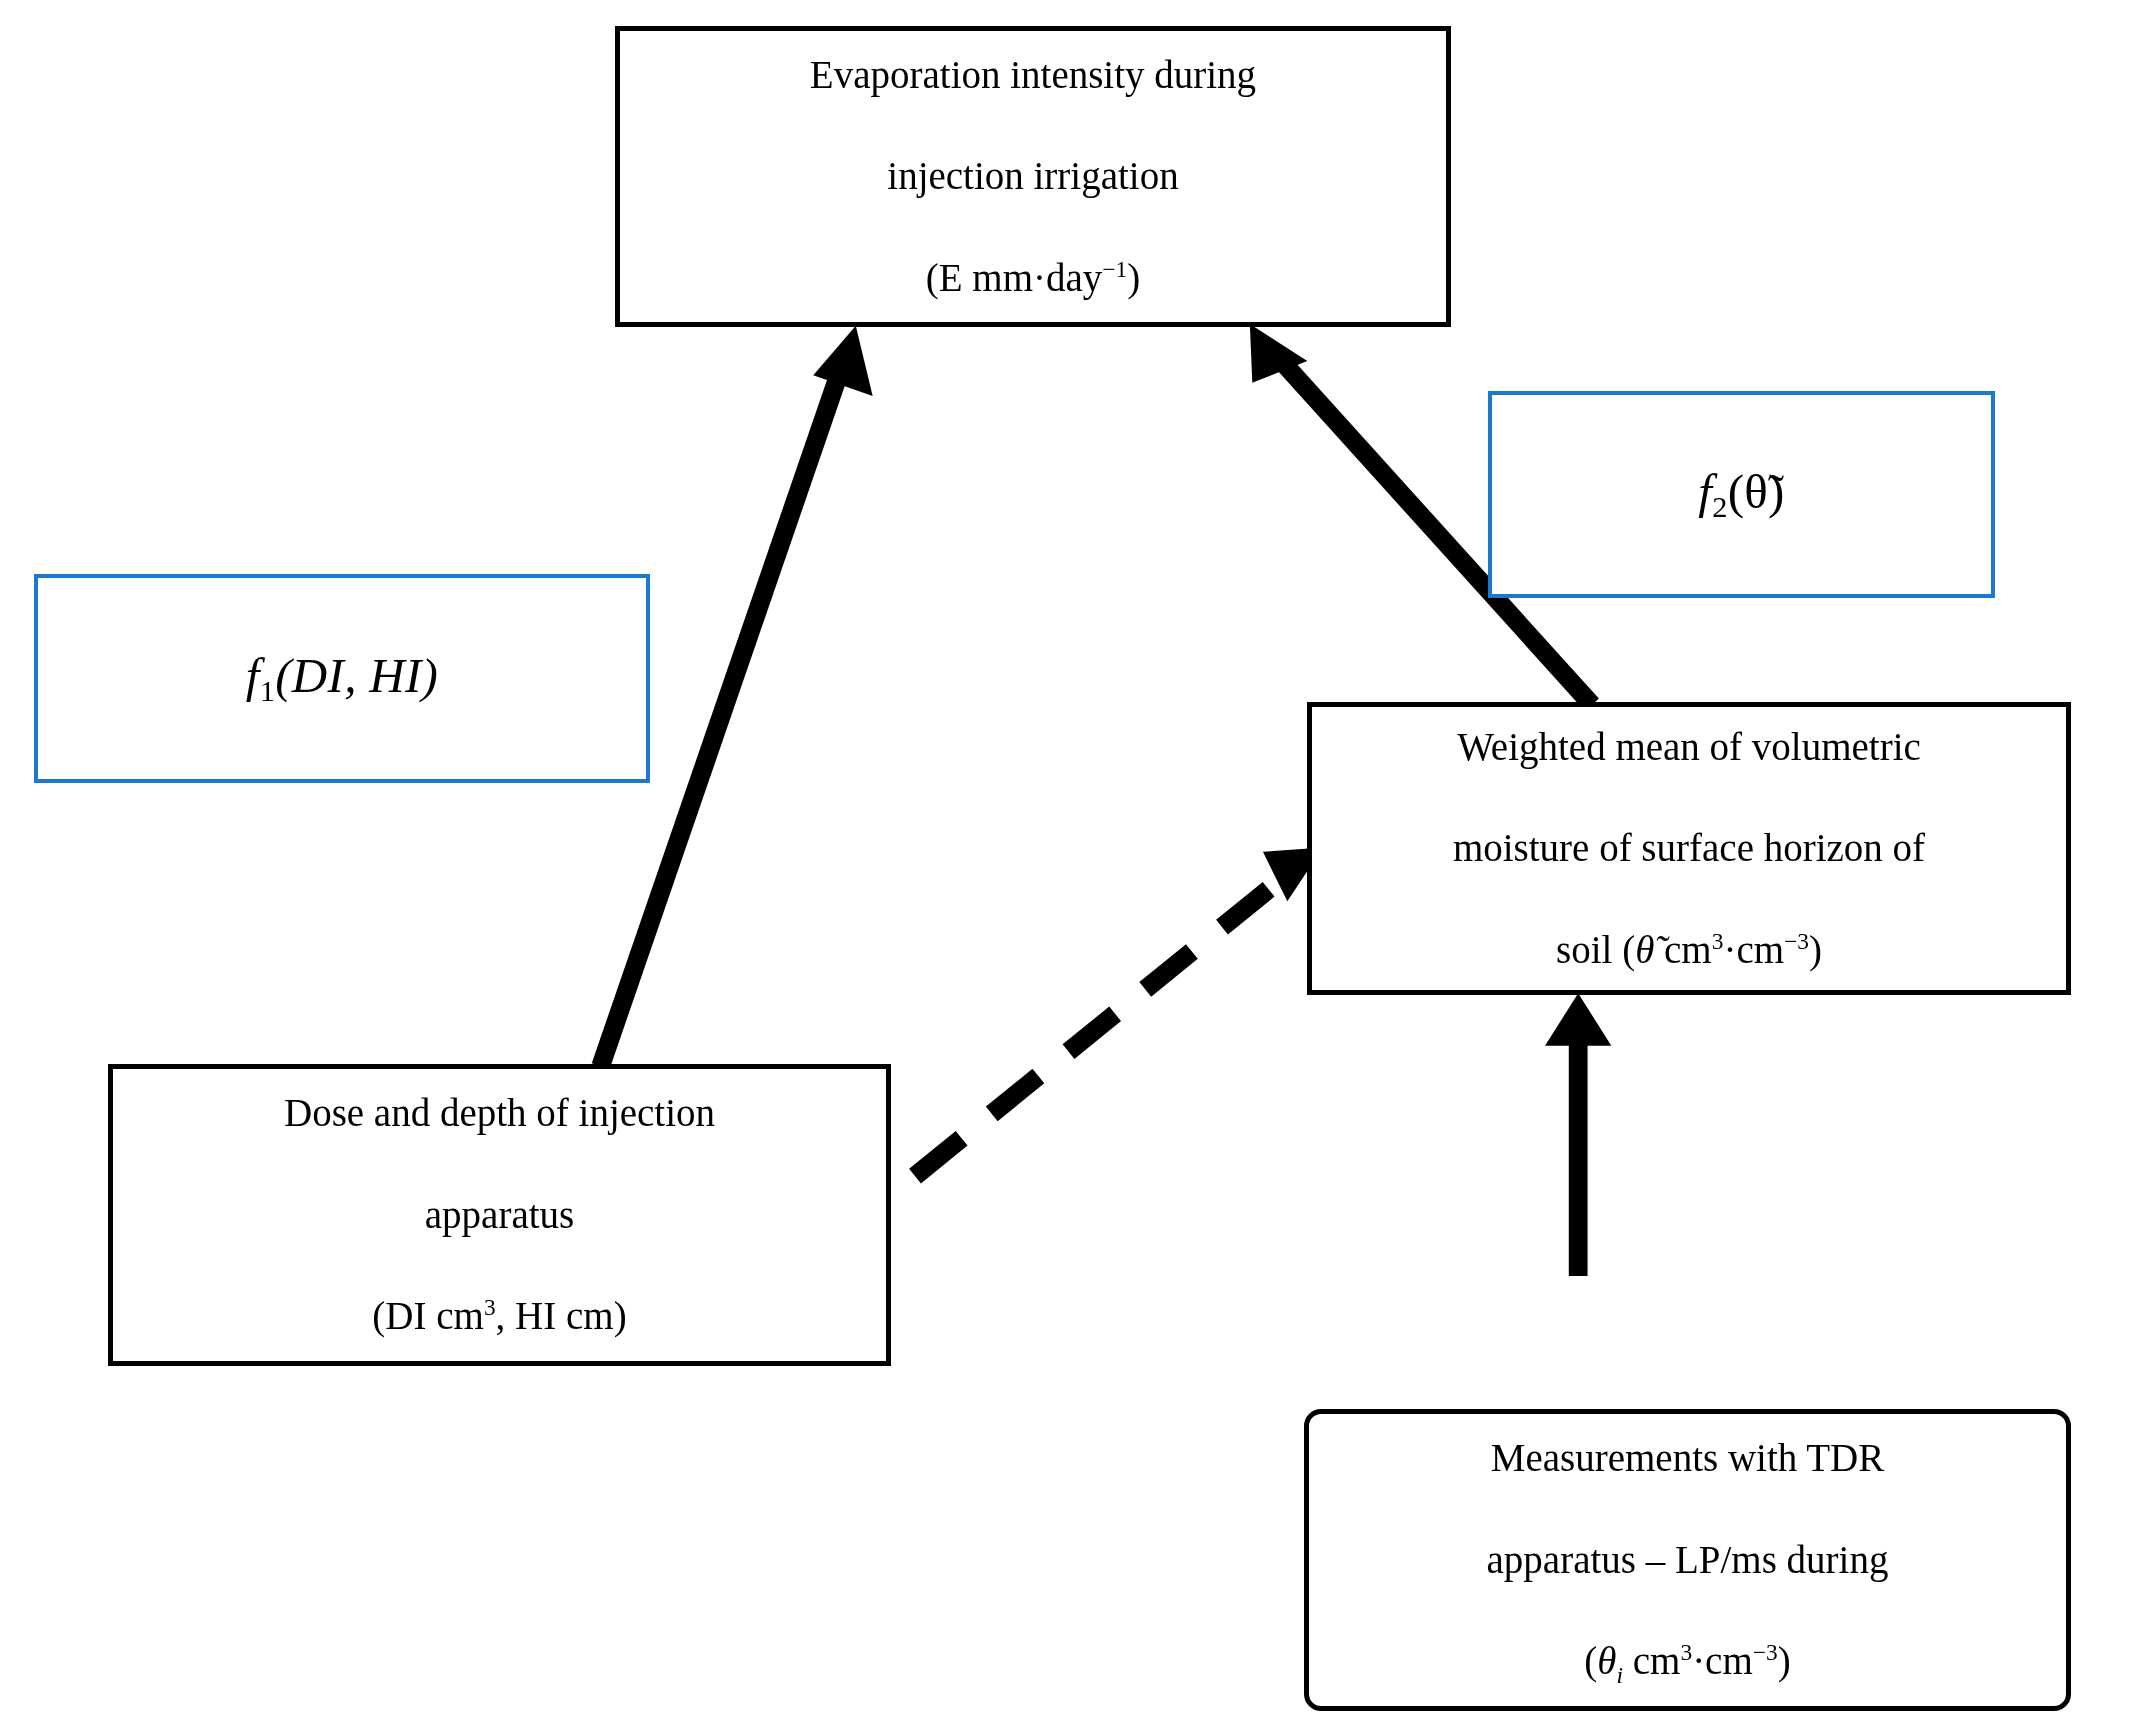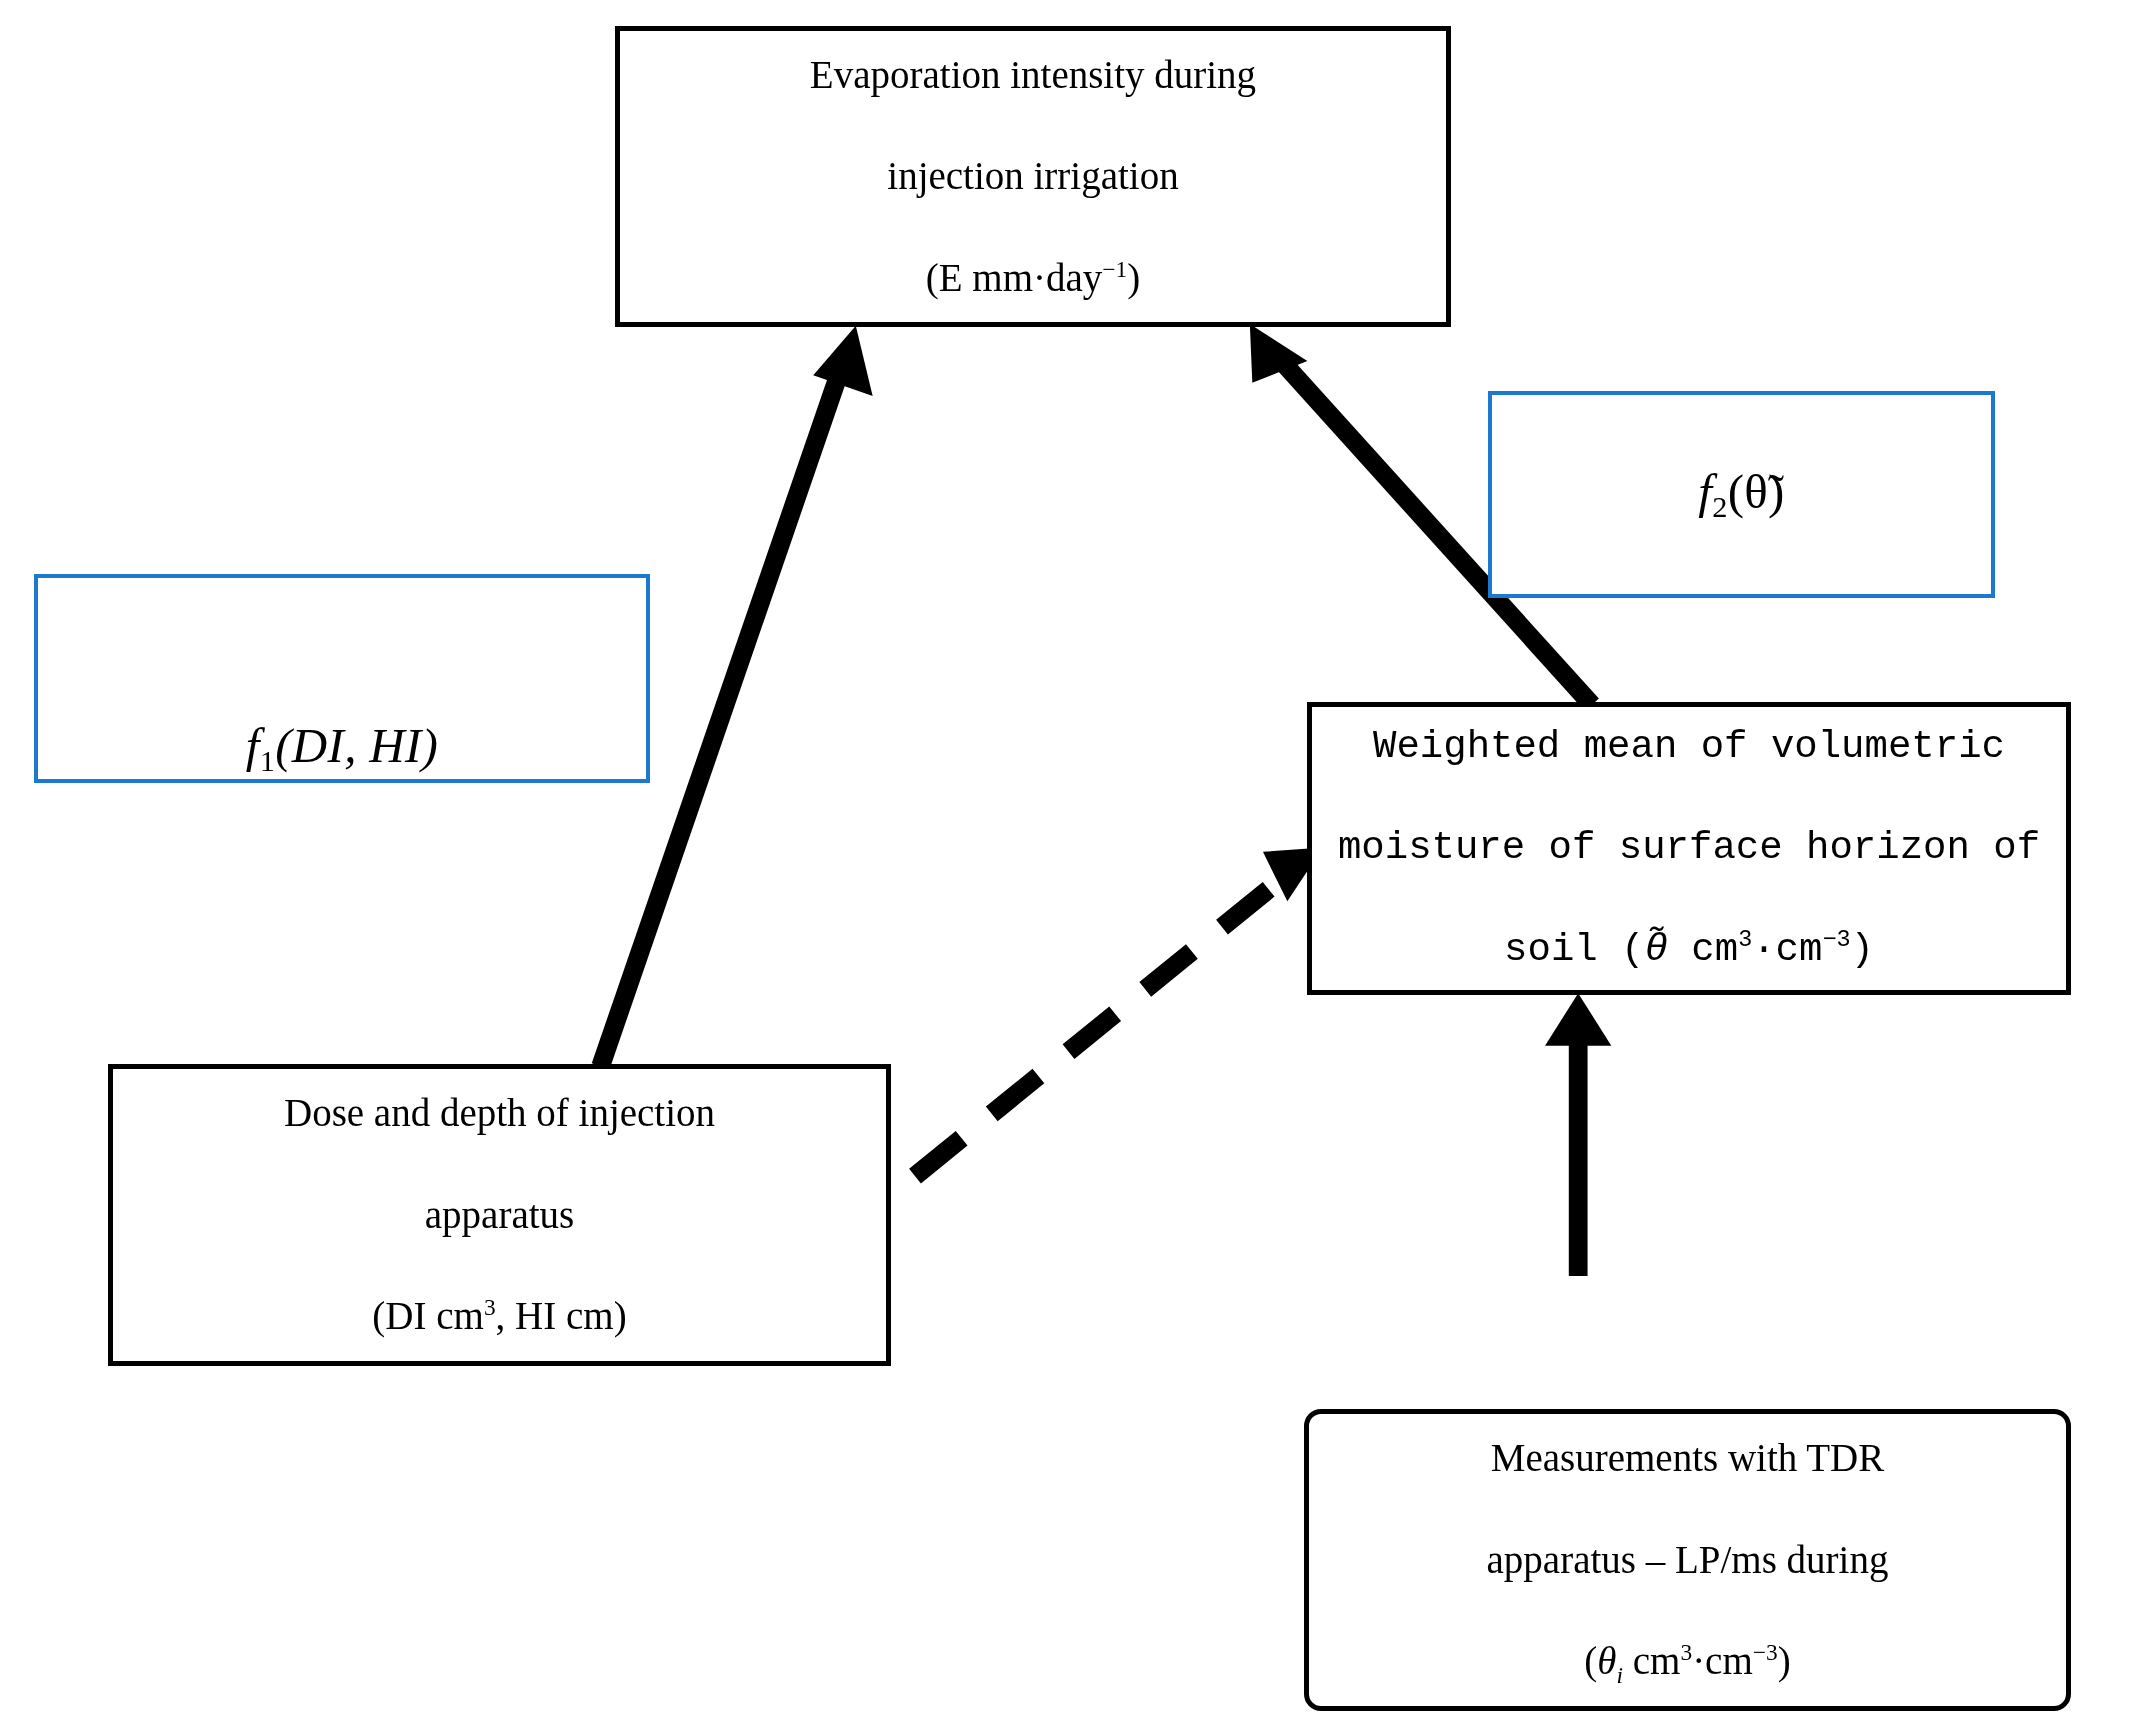--- a/index.html
+++ b/index.html
@@ -104,33 +104,33 @@
   </svg>
 
   <div class="box box-black" style="left:615px; top:26px; width:836px; height:301px;">
     <div class="box-text">
       <div>Evaporation intensity during</div>
       <div>injection irrigation</div>
       <div><span>(E mm·day</span><sup class="exp">−1</sup><span>)</span></div>
     </div>
   </div>
 
-  <div class="box box-blue" style="left:34px; top:574px; width:616px; height:209px;align-items:flex-end;">
+  <div class="box box-blue" style="left:34px; top:574px; width:616px; height:209px;">
     <div class="math">
       <span class="ital">f</span><span class="sub">1</span><span class="ital">(DI, HI)</span>
     </div>
   </div>
 
   <div class="box box-blue" style="left:1488px; top:391px; width:507px; height:207px;">
     <div class="math">
       <span class="ital">f</span><span class="sub">2</span><span class="paren">(θ̃)</span>
     </div>
   </div>
 
-  <div class="box box-black" style="left:1307px; top:702px; width:764px; height:293px;font-family:Liberation Mono, monospace;">
+  <div class="box box-black" style="left:1307px; top:702px; width:764px; height:293px;">
     <div class="box-text">
       <div>Weighted mean of volumetric</div>
       <div>moisture of surface horizon of</div>
       <div><span>soil (</span><span class="ital">θ̃</span><span> cm</span><sup class="exp">3</sup><span>·cm</span><sup class="exp">−3</sup><span>)</span></div>
     </div>
   </div>
 
   <div class="box box-black" style="left:65px; top:1064px; width:783px; height:302px;margin-left:43px;">
     <div class="box-text">
       <div>Dose and depth of injection</div>

